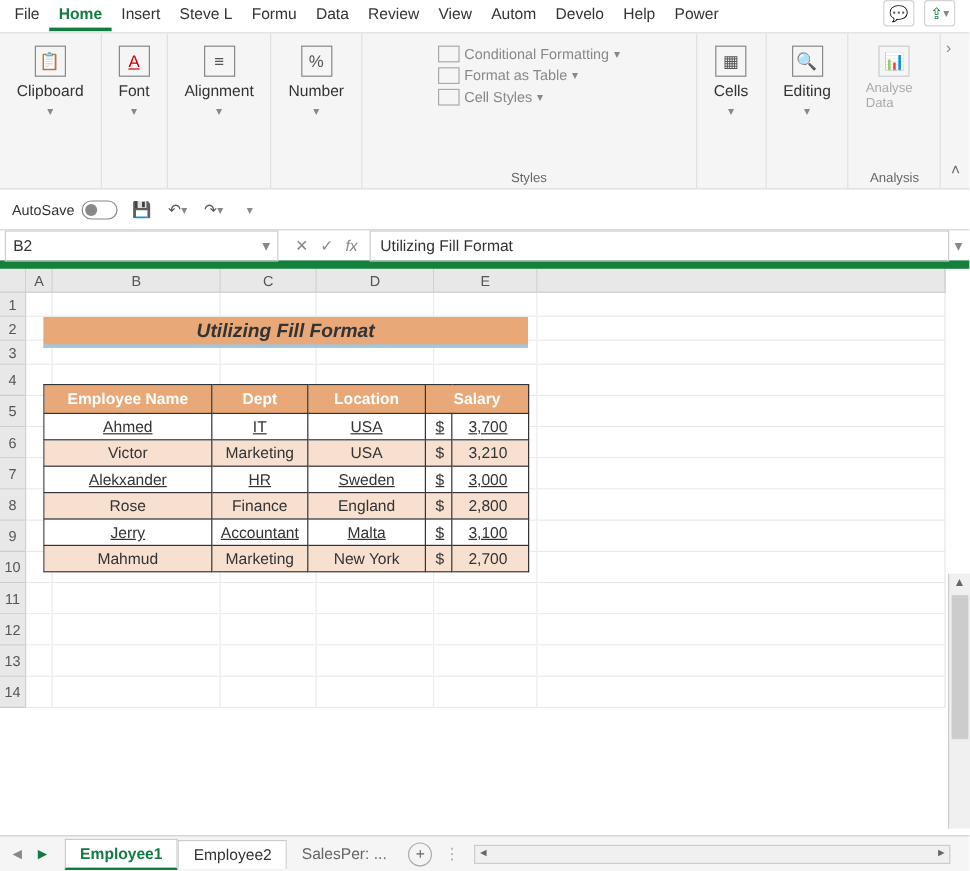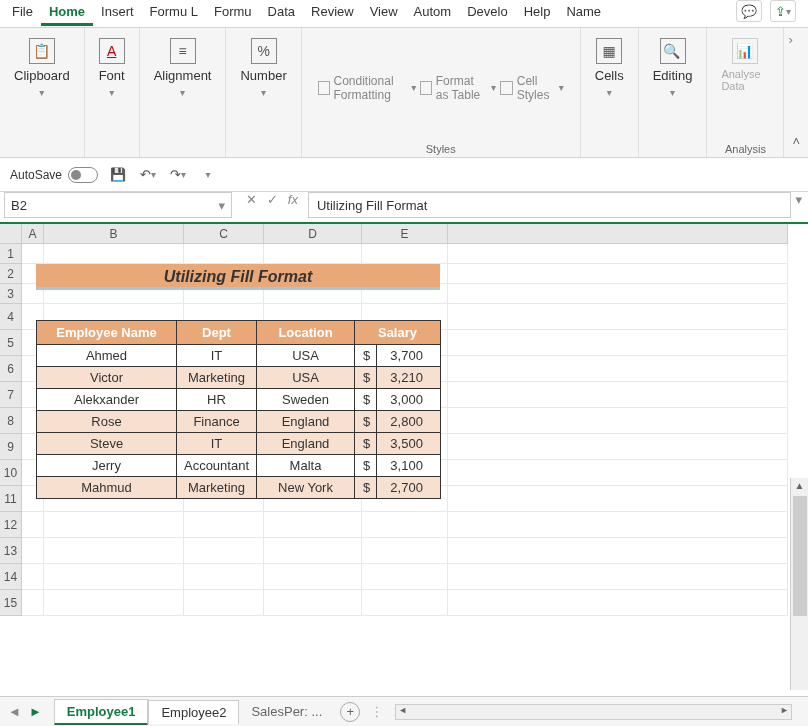--- a/index.html
+++ b/index.html
@@ -12,35 +12,35 @@
 .ribbon-spacer { flex: 1; }
 .ribbon-right { display: flex; gap: 8px; align-items: center; padding-right: 8px; }
 .ribbon-icon-btn { width: 26px; height: 22px; border: 1px solid #d4d4d4; border-radius: 3px; display: flex; align-items: center; justify-content: center; cursor: pointer; }
 
 
 .ribbon { display: flex; background: #f5f5f5; border-bottom: 1px solid #d4d4d4; height: 130px; }
 .ribbon-group { display: flex; flex-direction: column; align-items: center; justify-content: space-between; padding: 6px 8px 2px; border-right: 1px solid #e0e0e0; }
 .ribbon-group-label { font-size: 11px; color: #666; margin-top: 2px; }
 .ribbon-big-btn { display: flex; flex-direction: column; align-items: center; gap: 4px; padding: 4px 6px; cursor: pointer; }
 .ribbon-big-icon { width: 26px; height: 26px; border: 1px solid #888; display: flex; align-items: center; justify-content: center; font-size: 14px; color: #555; }
-.ribbon-styles { display: flex; flex-direction: row; gap: 4px; padding: 4px 8px; flex: 1; }
+.ribbon-styles { display: flex; flex-direction: column; gap: 4px; padding: 4px 8px; flex: 1; }
 .style-row { display: flex; align-items: center; gap: 4px; font-size: 12px; color: #888; }
 .style-icon { width: 18px; height: 14px; border: 1px solid #aaa; }
 .dd { font-size: 10px; color: #888; }
 .collapse-btn { align-self: flex-end; padding: 4px; cursor: pointer; color: #666; }
 
 
 .qat { display: flex; align-items: center; gap: 10px; height: 34px; background: #fff; padding: 0 10px; border-bottom: 1px solid #d4d4d4; }
 .autosave { display: flex; align-items: center; gap: 6px; font-size: 12px; }
 .toggle { width: 30px; height: 16px; border: 1px solid #888; border-radius: 8px; position: relative; }
 .toggle::after { content: ''; width: 10px; height: 10px; background: #888; border-radius: 50%; position: absolute; left: 2px; top: 2px; }
 .qat-btn { width: 20px; height: 20px; display: flex; align-items: center; justify-content: center; cursor: pointer; color: #555; }
 
 
-.fbar { display: flex; align-items: flex-start; height: 32px; border-bottom: 2px solid #15803d; }
+.fbar { display: flex; align-items: center; height: 32px; border-bottom: 7px solid #15803d; }
 .name-box { width: 228px; height: 26px; border: 1px solid #ccc; margin: 0 4px; display: flex; align-items: center; padding: 0 6px; font-size: 13px; }
 .name-box-dd { margin-left: auto; color: #888; }
 .fx-ctrl { display: flex; align-items: center; gap: 10px; padding: 0 10px; color: #888; }
 .fx-label { font-style: italic; font-size: 13px; }
 .fx-input { flex: 1; height: 26px; border: 1px solid #ccc; padding: 0 8px; font-size: 13px; display: flex; align-items: center; margin-right: 4px; }
 .fx-dd { color: #888; padding-right: 6px; }
 
 
 .grid-area { position: relative; overflow: hidden; height: 466px; }
 .grid { position: absolute; left: 0; top: 0; }
@@ -52,21 +52,21 @@
 .cell { border-right: 1px solid #e8e8e8; border-bottom: 1px solid #e8e8e8; background: #fff; }
 
 
 .title-banner { position: absolute; left: 36px; top: 40px; width: 404px; height: 26px; background: #e8a878; border-bottom: 3px solid #a0c8e0; text-align: center; font-style: italic; font-weight: bold; font-size: 16px; line-height: 26px; color: #333; }
 .data-table { position: absolute; left: 36px; top: 96px; border-collapse: collapse; }
 .data-table th { background: #e8a878; color: #fff; font-weight: bold; font-size: 13px; padding: 4px 6px; border: 1px solid #333; text-align: center; }
 .data-table td { border: 1px solid #333; font-size: 13px; padding: 3px 6px; text-align: center; }
 .data-table td.sal { padding-right: 10px; }
 .data-table td.cur { text-align: left; padding-left: 8px; width: 20px; }
 .data-table tr.alt td { background: #f8e0d0; }
-.data-table tr.plain td { background: #fff; }
+.data-table tr.plain td { background: #fff; text-decoration: underline; }
 
 .vscroll { position: absolute; right: 0; top: 254px; width: 18px; height: 438px; background: #f0f0f0; border-left: 1px solid #ccc; }
 .vscroll-thumb { width: 14px; height: 120px; background: #ccc; margin: 18px auto 0; }
 .vscroll-arrow { position: absolute; width: 100%; text-align: center; font-size: 10px; color: #666; }
 
 
 .sheet-bar { position: absolute; bottom: 0; left: 0; right: 0; height: 30px; background: #f5f5f5; border-top: 1px solid #ccc; display: flex; align-items: center; padding: 0 8px; }
 .sheet-nav { display: flex; gap: 8px; color: #888; padding-right: 12px; }
 .sheet-tab { padding: 4px 12px; font-size: 13px; border: 1px solid #ccc; border-bottom: none; background: #fff; cursor: pointer; }
 .sheet-tab.active { font-weight: bold; color: #107c41; border-bottom: 2px solid #107c41; }
@@ -76,29 +76,29 @@
 .hscroll::before { content: '◄'; position: absolute; left: 2px; font-size: 9px; color: #666; }
 .hscroll::after { content: '►'; position: absolute; right: 2px; font-size: 9px; color: #666; }
 </style>
 </head>
 <body>
 
 <div class="ribbon-tabs">
   <span class="ribbon-tab">File</span>
   <span class="ribbon-tab active">Home</span>
   <span class="ribbon-tab">Insert</span>
-  <span class="ribbon-tab">Formu L</span>
+  <span class="ribbon-tab">Steve L</span>
   <span class="ribbon-tab">Formu</span>
   <span class="ribbon-tab">Data</span>
   <span class="ribbon-tab">Review</span>
   <span class="ribbon-tab">View</span>
   <span class="ribbon-tab">Autom</span>
   <span class="ribbon-tab">Develo</span>
   <span class="ribbon-tab">Help</span>
-  <span class="ribbon-tab">Name</span>
+  <span class="ribbon-tab">Power</span>
   <span class="ribbon-spacer"></span>
   <div class="ribbon-right">
     <div class="ribbon-icon-btn">
         <span>💬</span>
       </div>
     <div class="ribbon-icon-btn">
         <span style="color:#107c41">⇪</span>
         <span class="dd">▾</span>
       </div>
   </div>
@@ -333,29 +333,20 @@
           <div class="row-h" style="height: 26px;">13</div>
           <div class="cell" style="width: 22px; height: 26px;"></div>
           <div class="cell" style="width: 140px; height: 26px;"></div>
           <div class="cell" style="width: 80px; height: 26px;"></div>
           <div class="cell" style="width: 98px; height: 26px;"></div>
           <div class="cell" style="width: 86px; height: 26px;"></div>
           <div class="cell" style="width: 340px; height: 26px;"></div>
         </div>
         <div class="row">
           <div class="row-h" style="height: 26px;">14</div>
-          <div class="cell" style="width: 22px; height: 26px;"></div>
-          <div class="cell" style="width: 140px; height: 26px;"></div>
-          <div class="cell" style="width: 80px; height: 26px;"></div>
-          <div class="cell" style="width: 98px; height: 26px;"></div>
-          <div class="cell" style="width: 86px; height: 26px;"></div>
-          <div class="cell" style="width: 340px; height: 26px;"></div>
-        </div>
-        <div class="row">
-          <div class="row-h" style="height: 26px;">15</div>
           <div class="cell" style="width: 22px; height: 26px;"></div>
           <div class="cell" style="width: 140px; height: 26px;"></div>
           <div class="cell" style="width: 80px; height: 26px;"></div>
           <div class="cell" style="width: 98px; height: 26px;"></div>
           <div class="cell" style="width: 86px; height: 26px;"></div>
           <div class="cell" style="width: 340px; height: 26px;"></div>
         </div>
       </div>
   </div>
 
@@ -392,27 +383,20 @@
           <td class="cur">$</td>
           <td class="sal">3,000</td>
         </tr>
         <tr class="alt">
           <td>Rose</td>
           <td>Finance</td>
           <td>England</td>
           <td class="cur">$</td>
           <td class="sal">2,800</td>
         </tr>
-        <tr class="alt">
-          <td>Steve</td>
-          <td>IT</td>
-          <td>England</td>
-          <td class="cur">$</td>
-          <td class="sal">3,500</td>
-        </tr>
         <tr class="plain">
           <td>Jerry</td>
           <td>Accountant</td>
           <td>Malta</td>
           <td class="cur">$</td>
           <td class="sal">3,100</td>
         </tr>
         <tr class="alt">
           <td>Mahmud</td>
           <td>Marketing</td>

